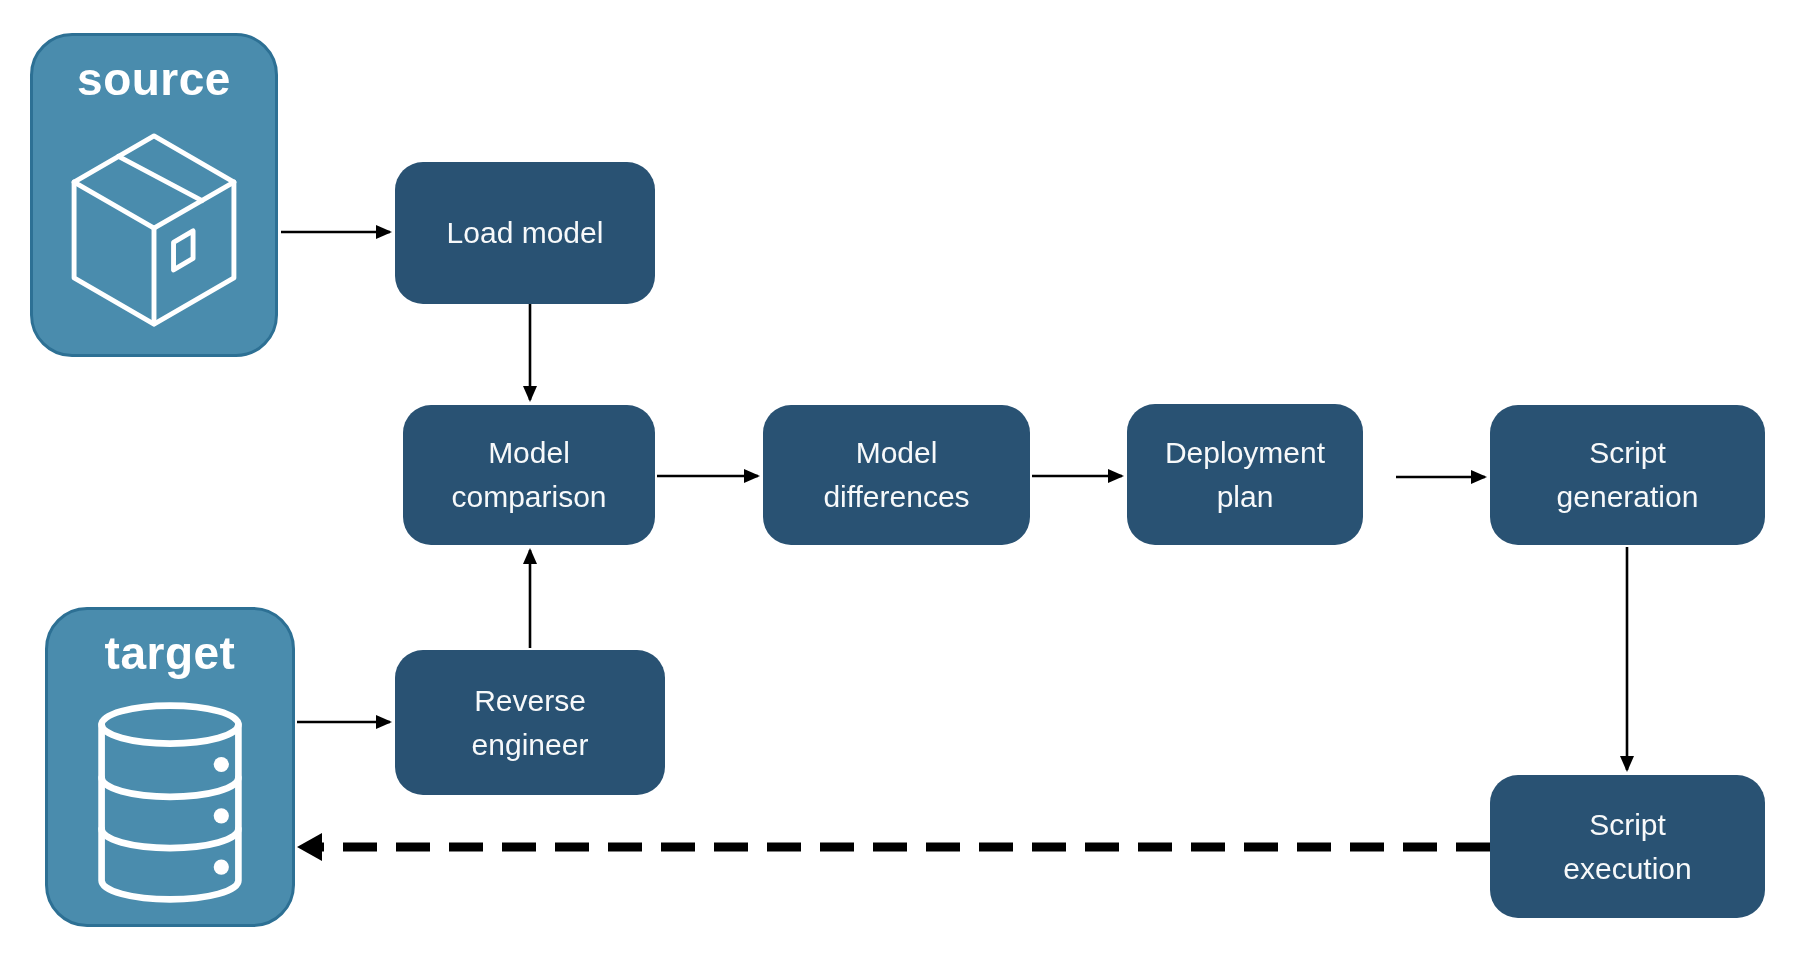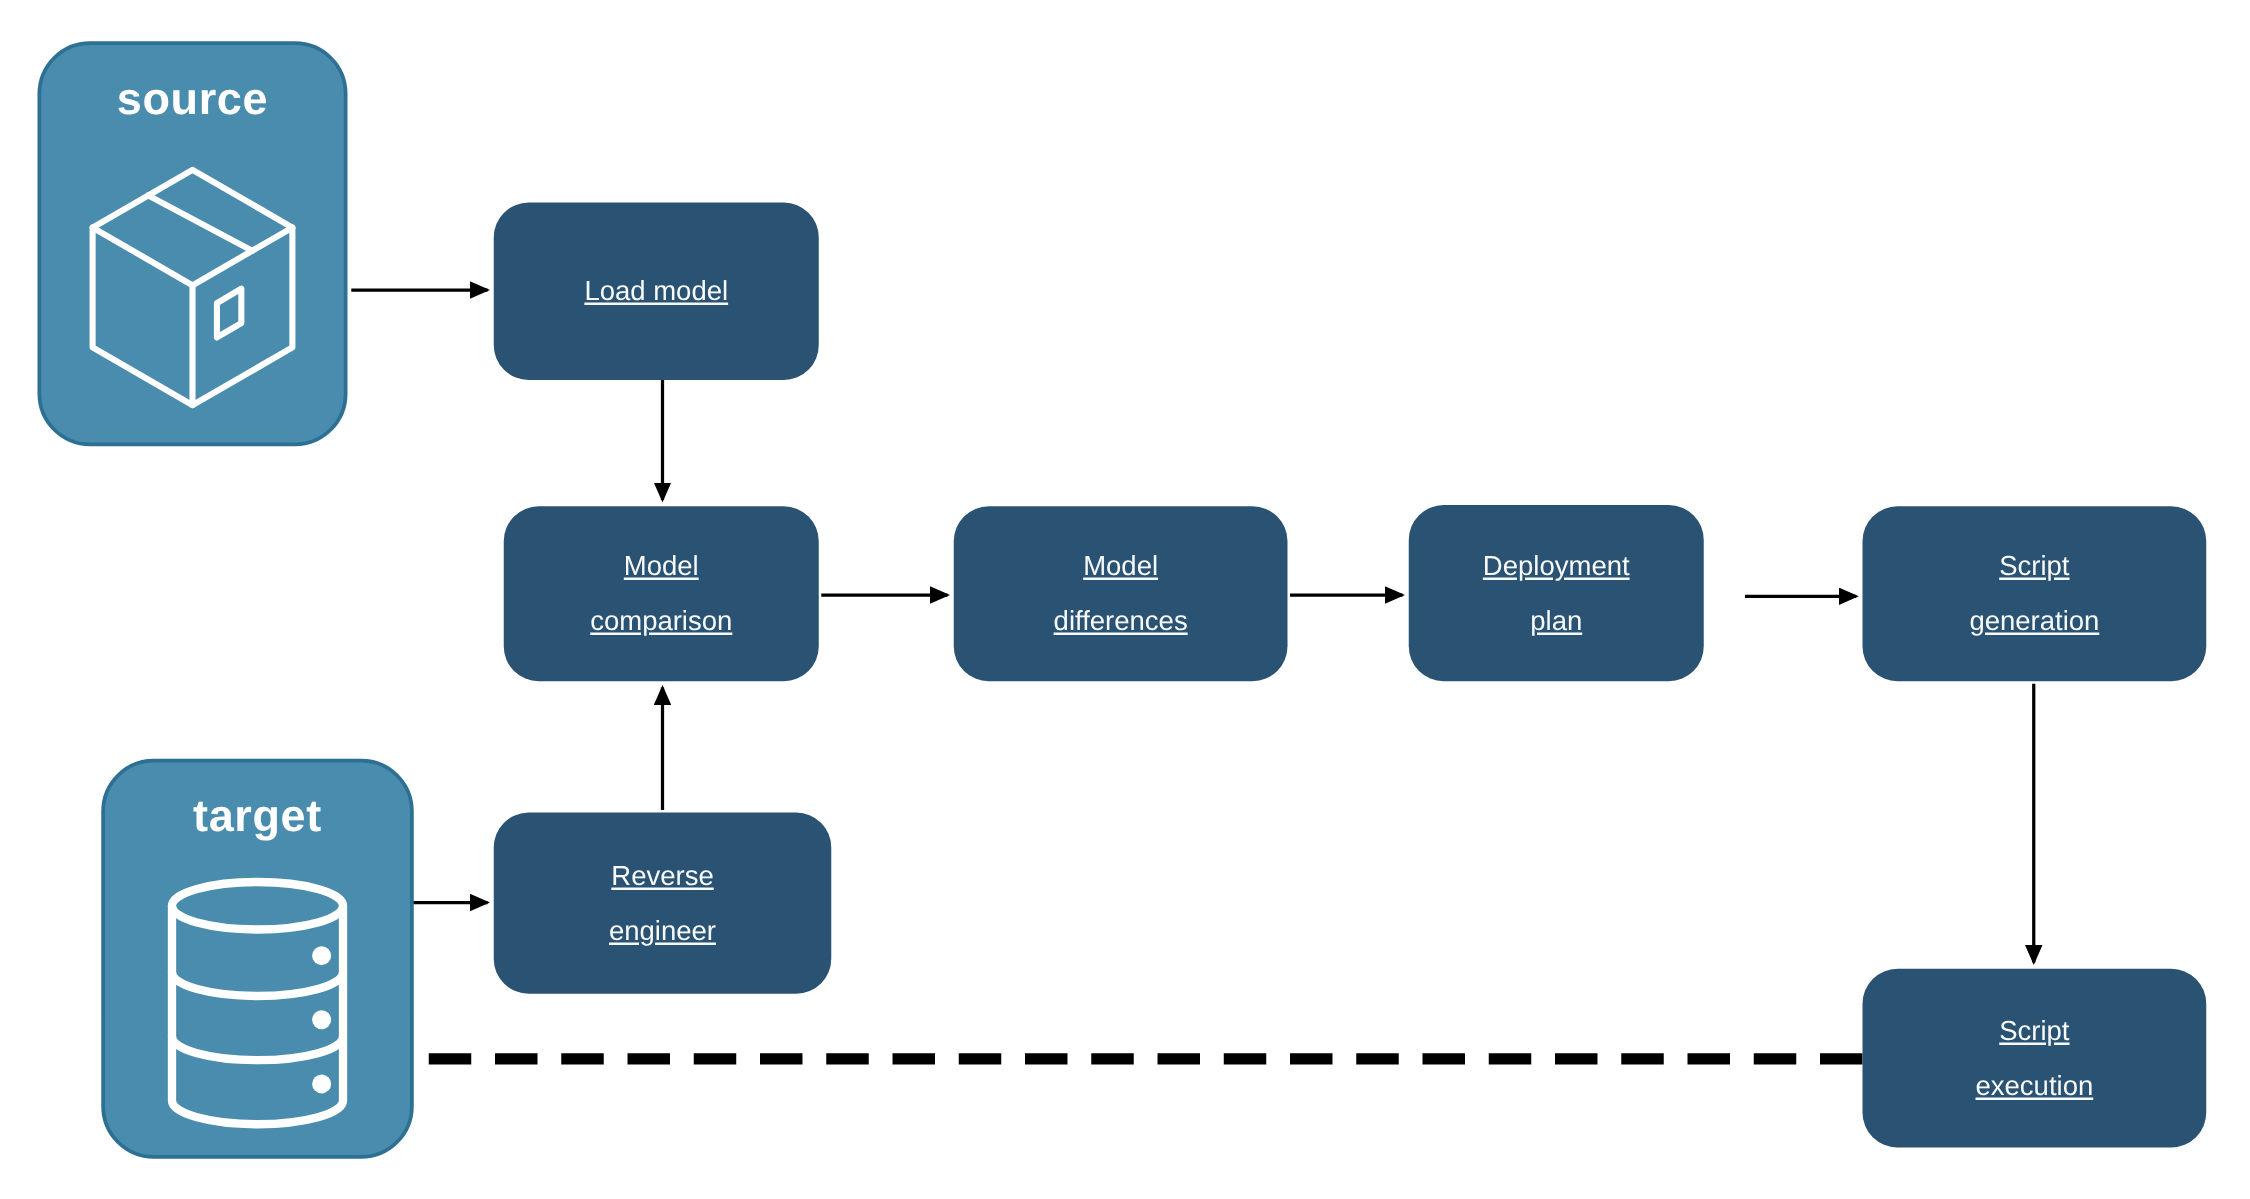--- a/index.html
+++ b/index.html
@@ -28,21 +28,21 @@
     border: 3px solid #2D7094;
     border-radius: 42px;
     box-sizing: border-box;
     display: flex;
     flex-direction: column;
     align-items: center;
     color: #ffffff;
   }
   .entity-label {
     margin-top: 16px;
-    font-size: 36px;
+    font-size: 46px;
     font-weight: 700;
     line-height: 54px;
     text-align: center;
     letter-spacing: 0.5px;
   }
   .entity .icon-wrap {
     flex: 1;
     display: flex;
     align-items: center;
     justify-content: center;
@@ -51,24 +51,23 @@
   .process {
     position: absolute;
     background: #295273;
     border-radius: 28px;
     box-sizing: border-box;
     display: flex;
     align-items: center;
     justify-content: center;
     text-align: center;
     color: #F7F9FA;
-    font-size: 22px;
+    font-size: 30px;
     line-height: 44px;
     white-space: pre-line;
-    text-decoration: underline;
   }
 </style>
 </head>
 <body>
 
 <div class="canvas">
 
   <svg class="connector-layer" viewBox="0 0 1800 959" xmlns="http://www.w3.org/2000/svg">
     <defs>
       <marker id="arrowhead" markerUnits="userSpaceOnUse" markerWidth="16" markerHeight="14" viewBox="0 0 16 14" refX="14" refY="7" orient="auto-start-reverse">
@@ -95,21 +94,21 @@
       <svg width="178" height="206" viewBox="0 0 200 232" fill="none" stroke="#ffffff" stroke-width="5.5" stroke-linejoin="round" stroke-linecap="round" xmlns="http://www.w3.org/2000/svg">
         <path d="M100,10 L190,62 L190,170 L100,222 L10,170 L10,62 Z"></path>
         <path d="M10,62 L100,114 L190,62"></path>
         <path d="M100,114 L100,222"></path>
         <path d="M60,33 L154,83"></path>
         <path d="M122,130 L144,117 L144,148 L122,161 Z"></path>
       </svg>
     </div>
   </div>
 
-  <div class="entity" style="left:45px; top:607px; width:250px; height:320px;margin-left:36px;">
+  <div class="entity" style="left:45px; top:607px; width:250px; height:320px;">
     <div class="entity-label">target</div>
     <div class="icon-wrap">
       <svg width="152" height="209" viewBox="0 0 160 220" fill="none" stroke="#ffffff" stroke-width="7" stroke-linecap="round" xmlns="http://www.w3.org/2000/svg">
         <ellipse cx="80" cy="28" rx="72" ry="20"></ellipse>
         <path d="M8,28 L8,192 A72,20 0 0 0 152,192 L152,28"></path>
         <path d="M8,84 A72,20 0 0 0 152,84"></path>
         <path d="M8,138 A72,20 0 0 0 152,138"></path>
         <circle cx="134" cy="70" r="8" fill="#ffffff" stroke="none"></circle>
         <circle cx="134" cy="124" r="8" fill="#ffffff" stroke="none"></circle>
         <circle cx="134" cy="178" r="8" fill="#ffffff" stroke="none"></circle>

